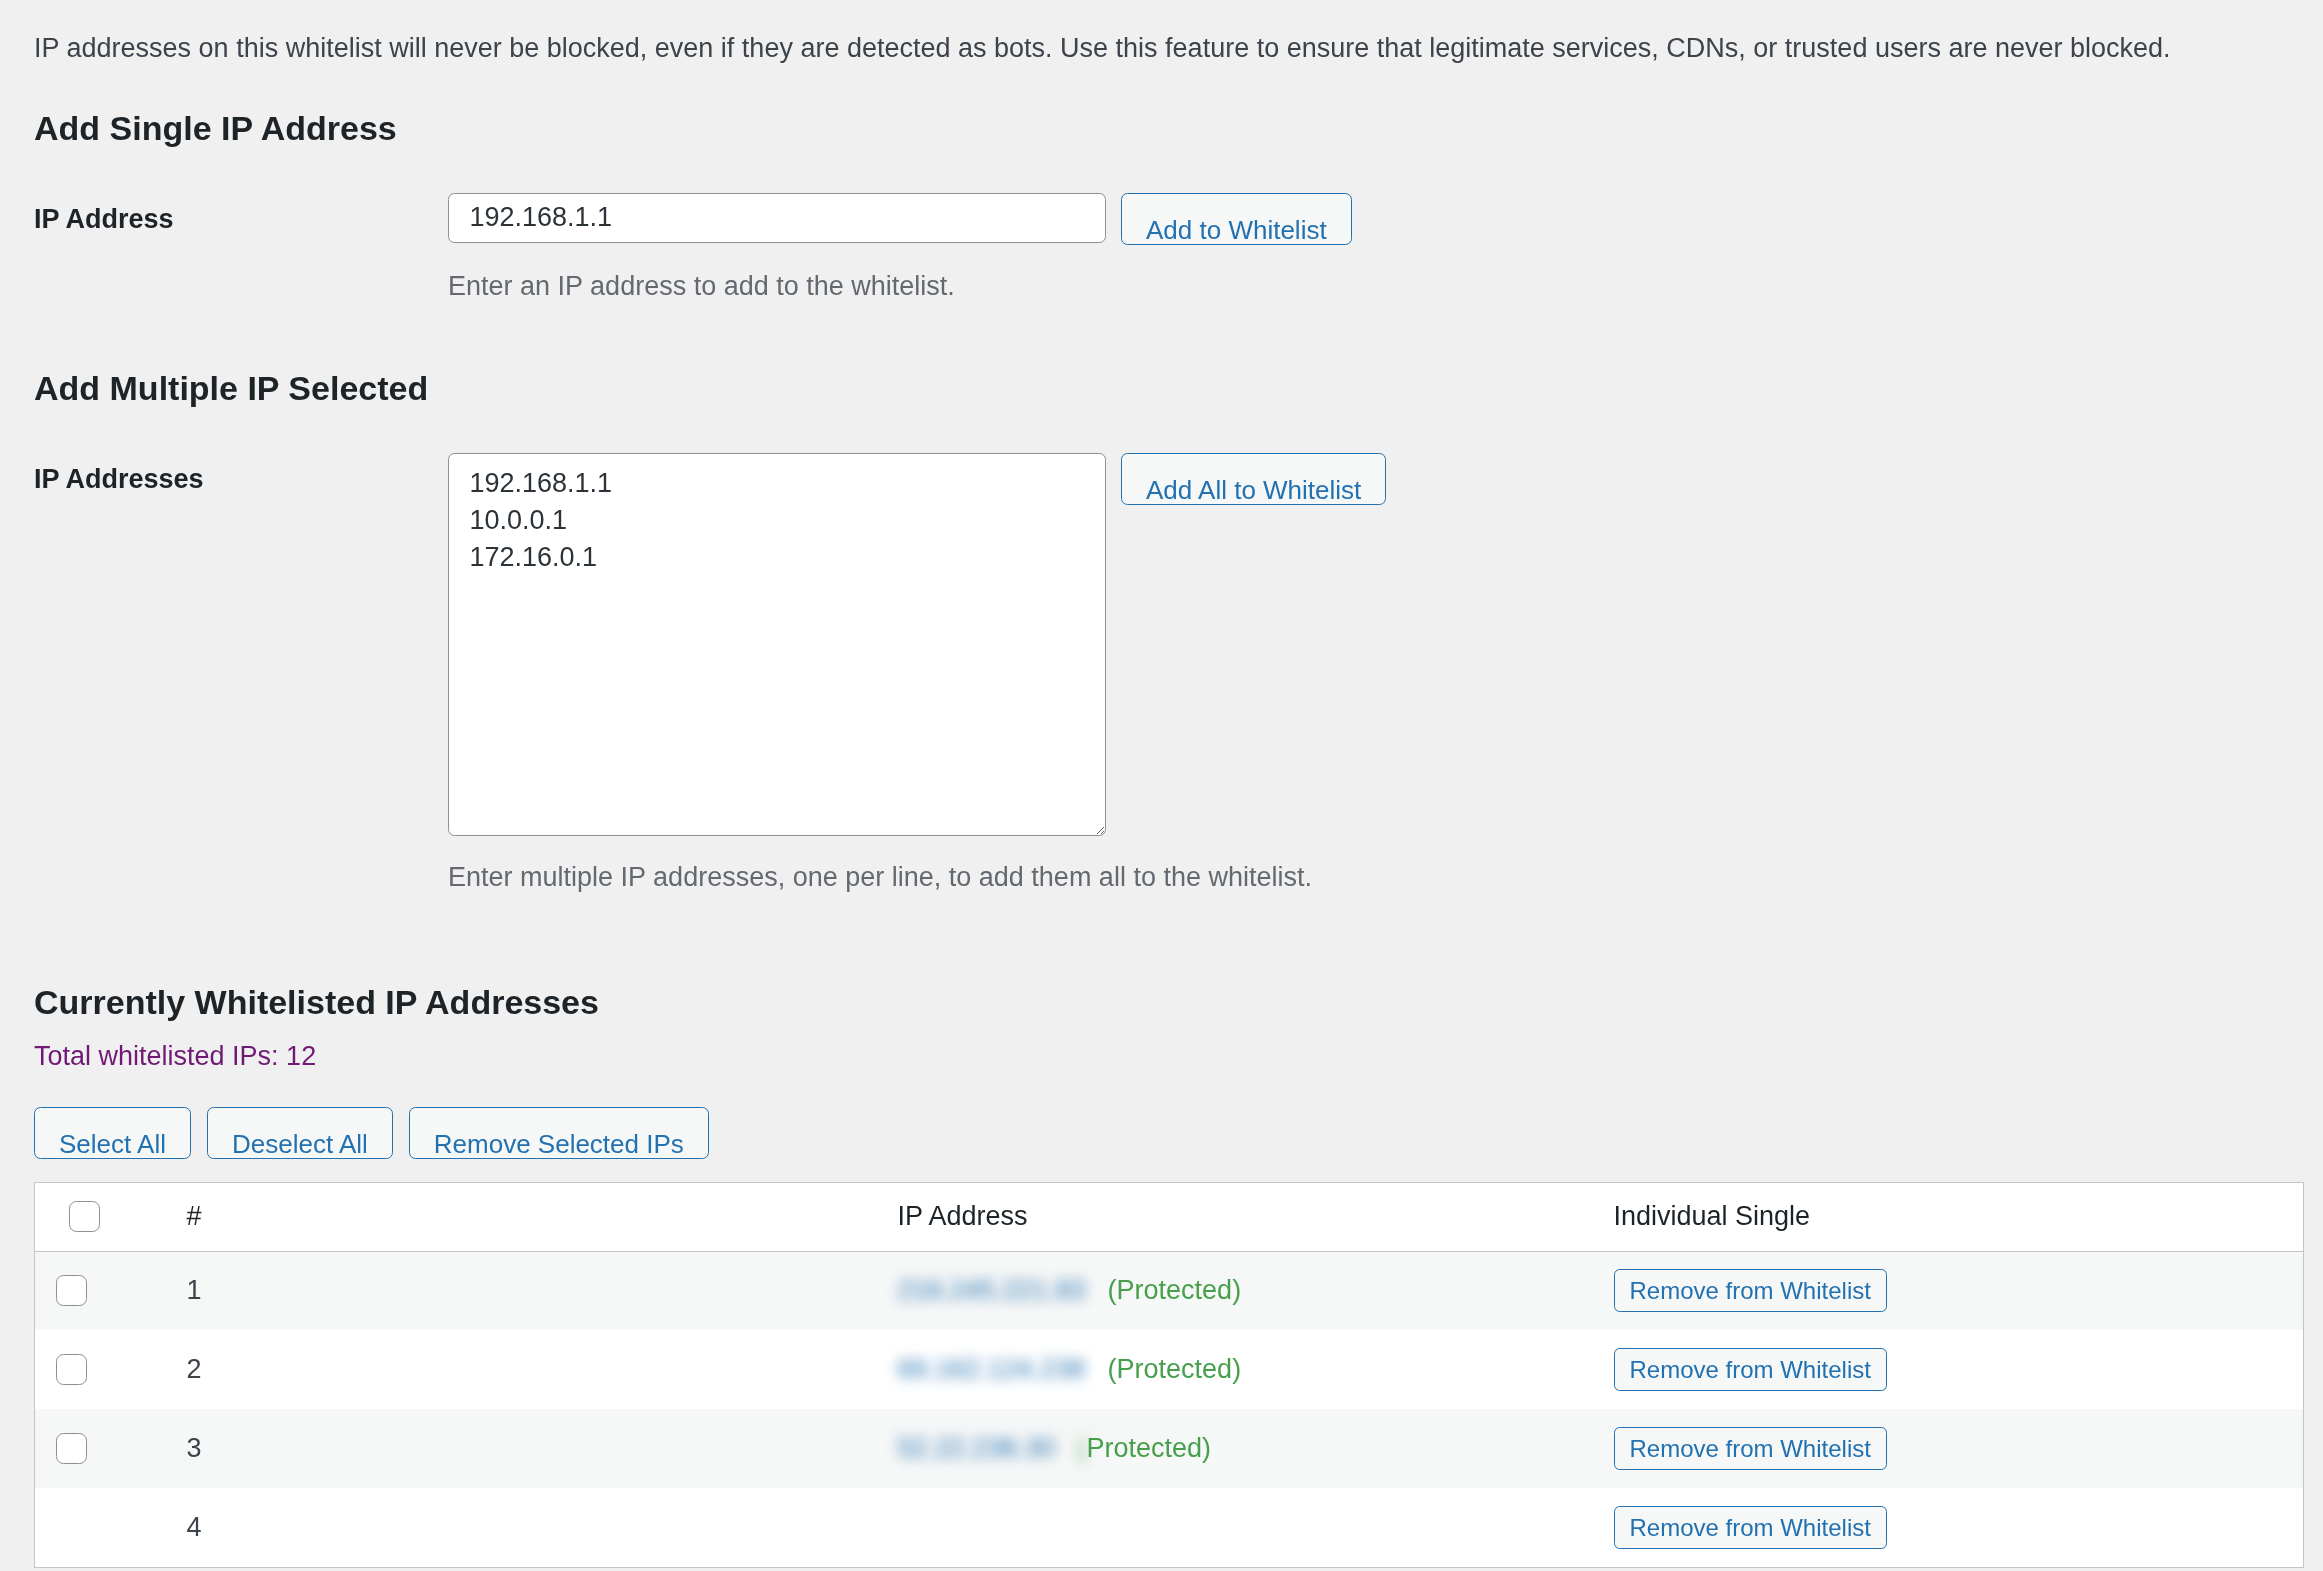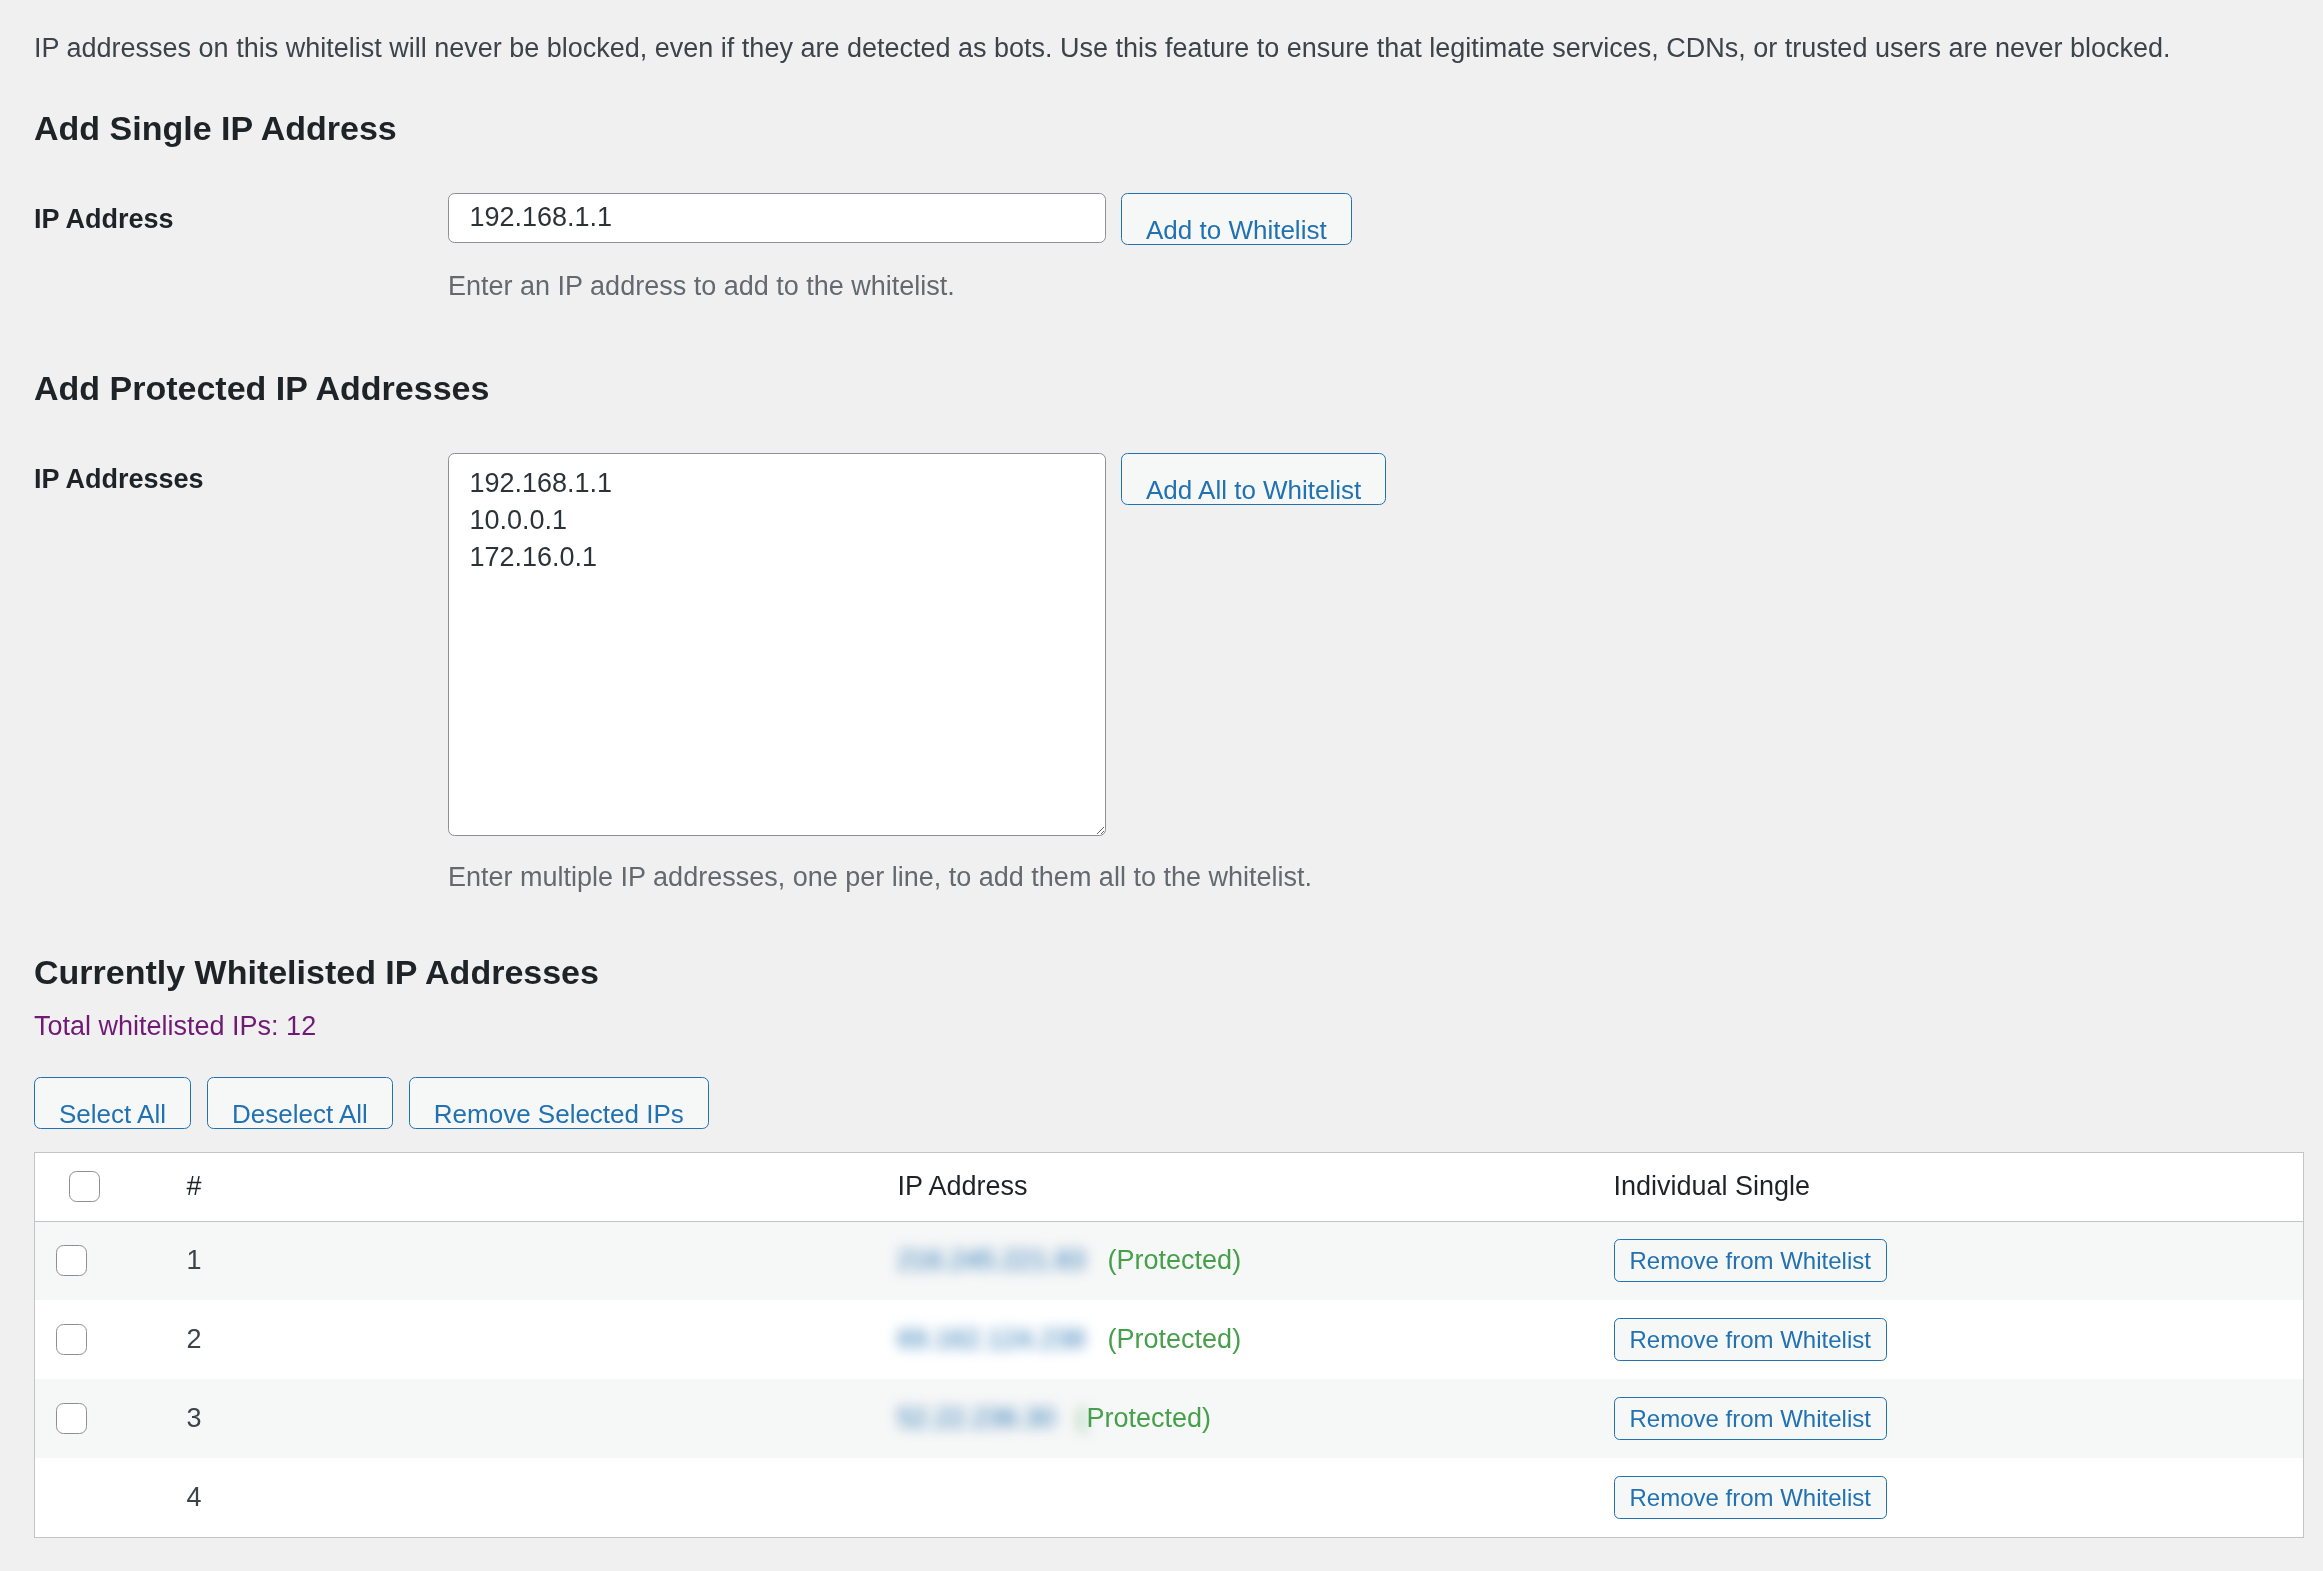--- a/index.html
+++ b/index.html
@@ -24,21 +24,21 @@
   }
   h2.section-heading {
     font-size: 34px;
     font-weight: 700;
     color: #1d2327;
     margin: 0;
     line-height: 1.0;
   }
   #heading-single   { margin-top: 43px; }
   #heading-multiple { margin-top: 69px; }
-  #heading-current  { margin-top: 62px; }
+  #heading-current  { margin-top: 92px; }
 
   .form-row {
     display: flex;
     align-items: flex-start;
     margin-top: 48px;
   }
   .form-label {
     width: 414px;
     flex: 0 0 414px;
     font-weight: 700;
@@ -177,21 +177,21 @@
     <div class="form-label">IP Address</div>
     <div>
       <div class="field-line">
         <input type="text" class="text-input" value="192.168.1.1" style="">
         <button class="wp-btn">Add to Whitelist</button>
       </div>
       <div class="help-text">Enter an IP address to add to the whitelist.</div>
     </div>
   </div>
 
-  <h2 class="section-heading" id="heading-multiple">Add Protected IP Addresses</h2>
+  <h2 class="section-heading" id="heading-multiple">Add Multiple IP Selected</h2>
 
   <div class="form-row">
     <div class="form-label">IP Addresses</div>
     <div>
       <div class="field-line">
         <textarea class="multi-input" style="">192.168.1.1
 10.0.0.1
 172.16.0.1</textarea>
         <button class="wp-btn">Add All to Whitelist</button>
       </div>

